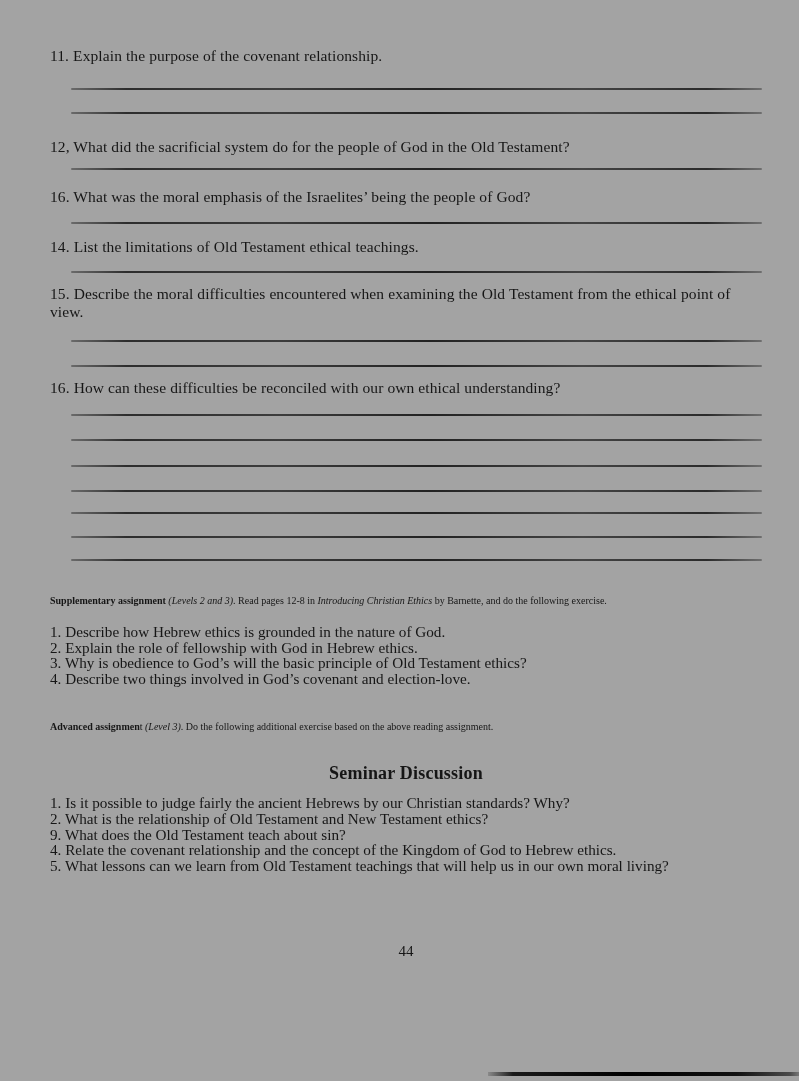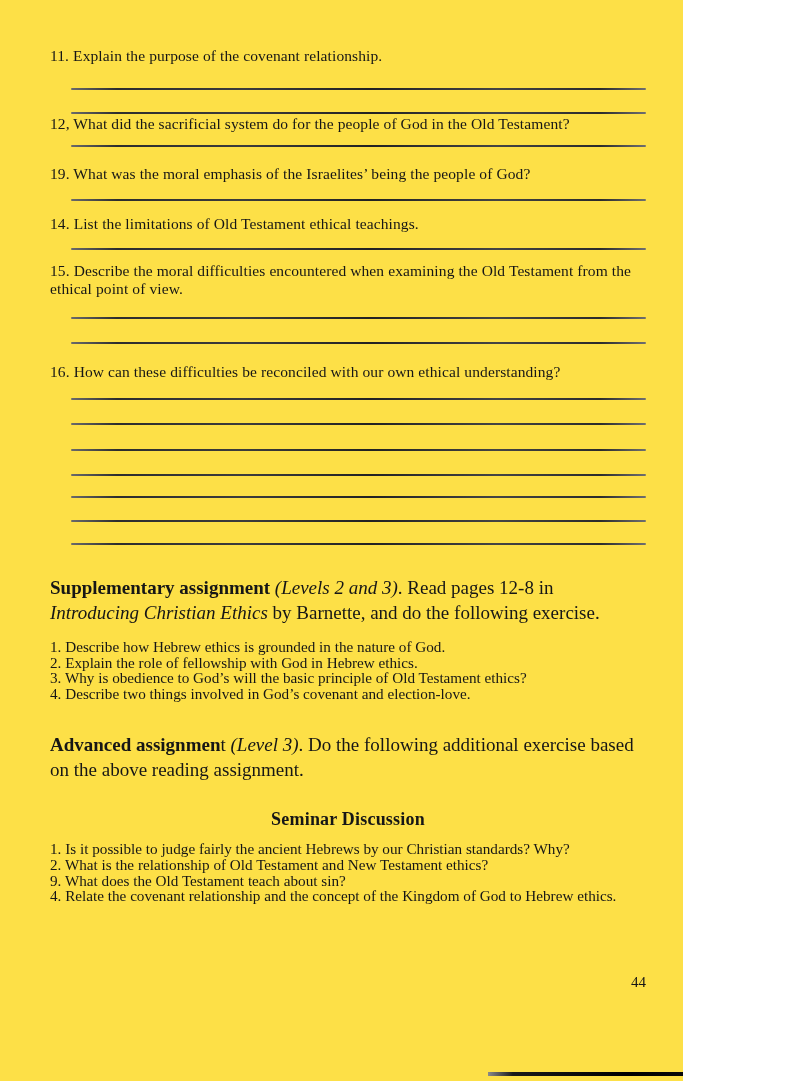--- a/index.html
+++ b/index.html
@@ -2,96 +2,96 @@
 <html><head>
 <meta charset="utf-8">
 <style>
   html, body {
     margin: 0;
     padding: 0;
     background: #ffffff;
   }
   .page {
     position: relative;
-    width: 683px;
+    width: 799px;
     height: 1081px;
-    background: #fde047;
+    background: #a3a3a3;
     font-family: "Liberation Serif", "DejaVu Serif", serif;
     color: #161616;
     overflow: hidden;
   }
   .content {
     padding: 0 37px 0 50px; 
   }
   .question {
     font-size: 15.5px;
     line-height: 18px;
     letter-spacing: 0.1px;
   }
   .answer-line {
     height: 2px;
     margin-left: 21px; 
     background: linear-gradient(90deg, #6a6a6a 0%, #2d2d2d 8%, #3c3c3c 30%, #222 52%, #444 74%, #2b2b2b 92%, #6f6f6f 100%);
     border-radius: 1px;
   }
   .para {
-    font-size: 19px;
-    line-height: 25px;
+    font-size: 10px;
+    line-height: 19px;
   }
   .para .b { font-weight: bold; }
   .para .i { font-style: italic; }
   .plain-list {
     font-size: 15.2px;
     line-height: 15.6px;
   }
   .plain-list .list-item { white-space: nowrap; }
   .seminar-heading {
     font-size: 18px;
     font-weight: bold;
     text-align: center;
     line-height: 22px;
     letter-spacing: 0.2px;
   }
   .page-number {
     font-size: 15px;
-    text-align: right;
+    text-align: center;
   }
   .bottom-scan-bar {
     position: absolute;
     left: 488px;
     top: 1072px;
     width: 311px;
     height: 4px;
     background: linear-gradient(90deg, #8a8a8a 0%, #1a1a1a 8%, #000000 45%, #111 80%, #4a4a4a 97%, #777 100%);
   }
 </style>
 </head>
 <body>
 
 <div class="page">
   <div class="content">
 
     <div class="question" style="margin-top:47px">11. Explain the purpose of the covenant relationship.</div>
     <div class="answer-line" style="margin-top:23px"></div>
     <div class="answer-line" style="margin-top:22px"></div>
 
-    <div class="question" style="margin-top:1px">12, What did the sacrificial system do for the people of God in the Old Testament?</div>
+    <div class="question" style="margin-top:24px">12, What did the sacrificial system do for the people of God in the Old Testament?</div>
     <div class="answer-line" style="margin-top:12px"></div>
 
-    <div class="question" style="margin-top:18px">19. What was the moral emphasis of the Israelites’ being the people of God?</div>
+    <div class="question" style="margin-top:18px">16. What was the moral emphasis of the Israelites’ being the people of God?</div>
     <div class="answer-line" style="margin-top:16px"></div>
 
     <div class="question" style="margin-top:14px">14. List the limitations of Old Testament ethical teachings.</div>
     <div class="answer-line" style="margin-top:15px"></div>
 
     <div class="question" style="margin-top:12px">15. Describe the moral difficulties encountered when examining the Old Testament from the ethical point of view.</div>
     <div class="answer-line" style="margin-top:19px"></div>
     <div class="answer-line" style="margin-top:23px"></div>
 
-    <div class="question" style="margin-top:19px">16. How can these difficulties be reconciled with our own ethical understanding?</div>
+    <div class="question" style="margin-top:12px">16. How can these difficulties be reconciled with our own ethical understanding?</div>
     <div class="answer-line" style="margin-top:17px"></div>
     <div class="answer-line" style="margin-top:23px"></div>
     <div class="answer-line" style="margin-top:24px"></div>
     <div class="answer-line" style="margin-top:23px"></div>
 
     <div class="answer-line" style="margin-top:20px"></div>
     <div class="answer-line" style="margin-top:22px"></div>
     <div class="answer-line" style="margin-top:21px"></div>
 
     <div class="para" style="margin-top:30px">
@@ -110,20 +110,21 @@
     </div>
 
 
     <div class="seminar-heading" style="margin-top:26px">Seminar Discussion</div>
 
     <div class="plain-list" style="margin-top:11px">
       <div class="list-item">1. Is it possible to judge fairly the ancient Hebrews by our Christian standards? Why?</div>
       <div class="list-item">2. What is the relationship of Old Testament and New Testament ethics?</div>
       <div class="list-item">9. What does the Old Testament teach about sin?</div>
       <div class="list-item">4. Relate the covenant relationship and the concept of the Kingdom of God to Hebrew ethics.</div>
+      <div class="list-item">5. What lessons can we learn from Old Testament teachings that will help us in our own moral living?</div>
     </div>
 
     <div class="page-number" style="margin-top:70px">44</div>
 
   </div>
 
   <div class="bottom-scan-bar"></div>
 </div>
 
 </body></html>

